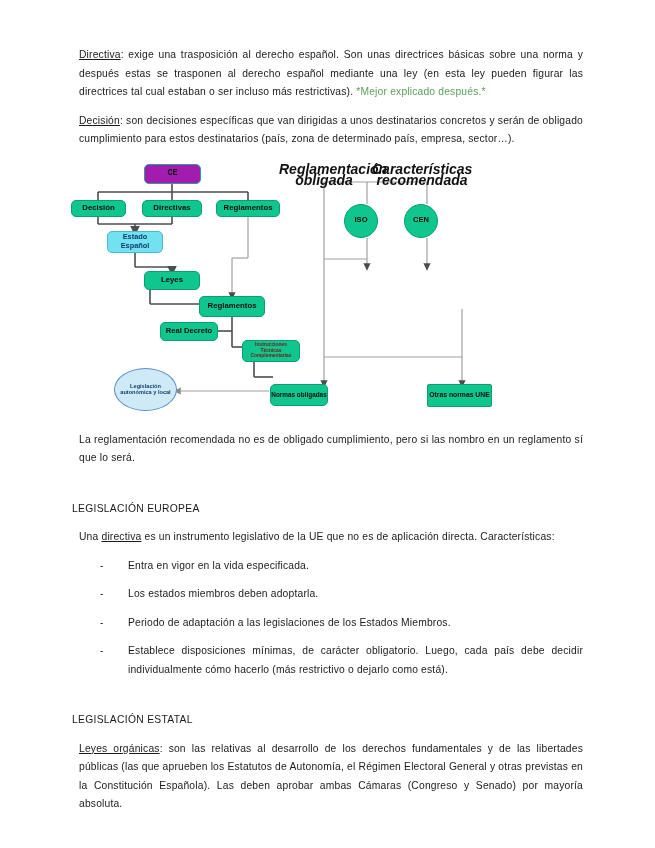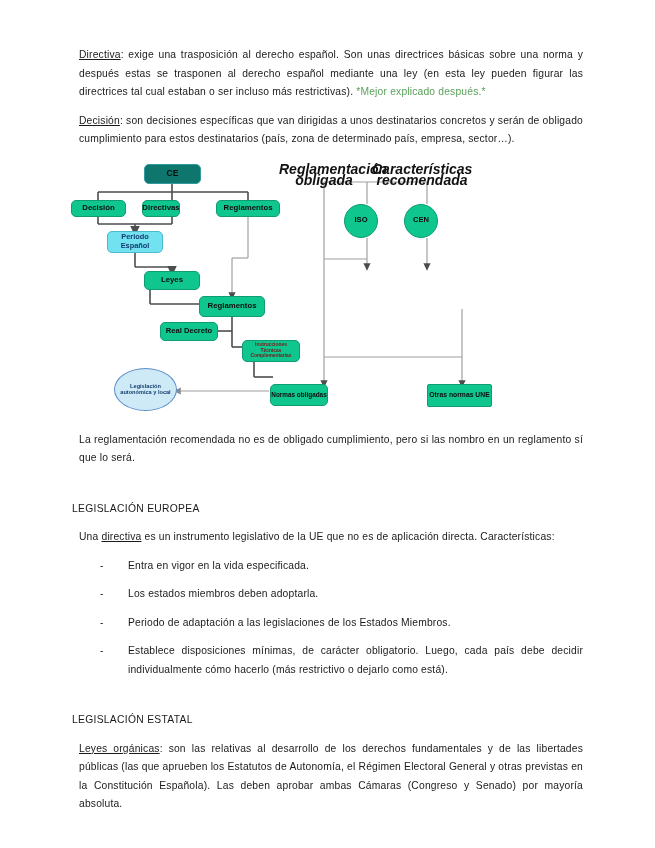--- a/index.html
+++ b/index.html
@@ -82,21 +82,21 @@
     display: flex;
     align-items: center;
     justify-content: center;
     text-align: center;
     font-weight: bold;
     color: #0d0d0d;
     border-radius: 5px;
     line-height: 1.12;
   }
   .n-green  { background: #10C68F; border: 1px solid #0e9c72; }
-  .n-teal   { background: #0f766e; border: 1px solid #2f9ba0; }
+  .n-teal   { background: #a21caf; border: 1px solid #2f9ba0; font-family: Liberation Mono, monospace; }
   .n-lblue  { background: #72E2F0; border: 1px solid #49b9cc; color: #123d6e; }
   .n-sharp  { border-radius: 2px; }
   .n-circle { border-radius: 50%; }
   .n-ellipse{
     background: #CFEAF7;
     border: 1px solid #5b8fc9;
     border-radius: 50%;
     color: #123d6e;
   }
   .n-red-text { color: #7a1616; }
@@ -185,30 +185,30 @@
       </svg>
 
       <div class="node n-teal" style="left:72px; top:5px; width:57px; height:20px; font-size:8.5px;">
         <span>CE</span>
       </div>
 
       <div class="node n-green" style="left:-1px; top:41px; width:55px; height:17px; font-size:7.8px;">
         <span>Decisión</span>
       </div>
 
-      <div class="node n-green" style="left:70px; top:41px; width:38px; height:17px; font-size:7.8px;">
+      <div class="node n-green" style="left:70px; top:41px; width:60px; height:17px; font-size:7.8px;">
         <span>Directivas</span>
       </div>
 
       <div class="node n-green" style="left:144px; top:41px; width:64px; height:17px; font-size:7.8px;">
         <span>Reglamentos</span>
       </div>
 
       <div class="node n-lblue" style="left:35px; top:72px; width:56px; height:22px; font-size:7.4px;">
-        <span>Periodo Español</span>
+        <span>Estado Español</span>
       </div>
 
       <div class="node n-green" style="left:72px; top:112px; width:56px; height:19px; font-size:7.8px;">
         <span>Leyes</span>
       </div>
 
       <div class="node n-green" style="left:127px; top:137px; width:66px; height:21px; font-size:7.8px;">
         <span>Reglamentos</span>
       </div>
 

